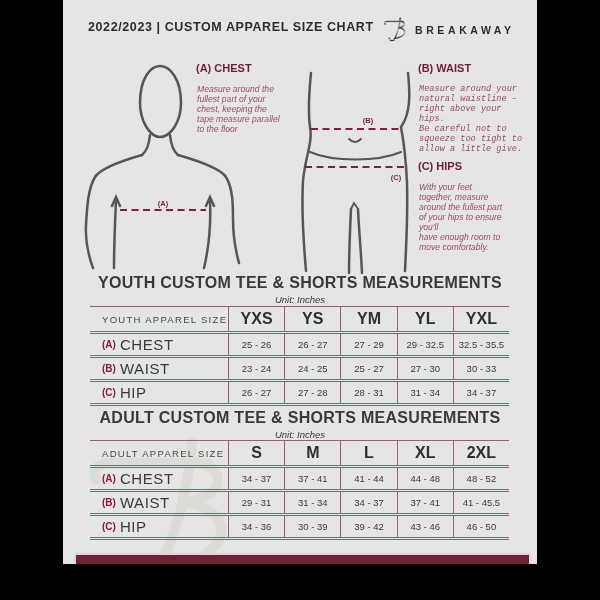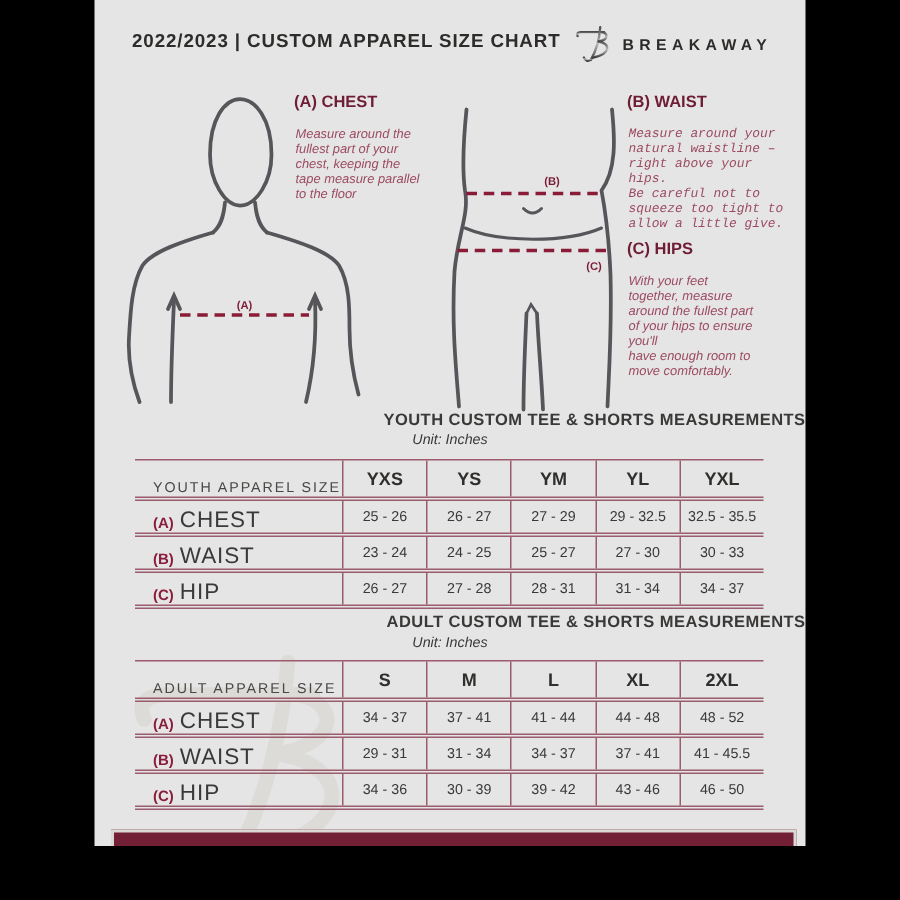--- a/index.html
+++ b/index.html
@@ -32,37 +32,37 @@
     line-height:1.16;z-index:3;white-space:pre-line;width:110px;
   }
   #chest-head{left:133px;top:62px;}
   #chest-body{left:134px;top:85px;}
   #waist-head{left:355px;top:62px;}
   #waist-body{left:356px;top:85px;font-family:Liberation Mono, monospace;}
   #hips-head{left:355px;top:160px;}
   #hips-body{left:356px;top:183px;}
   
   .section-head{position:absolute;left:0;width:474px;text-align:center;z-index:2;}
-  .sec-title{font-size:11px;font-weight:700;letter-spacing:.3px;color:#3a3938;text-align:right;}
+  .sec-title{font-size:16px;font-weight:700;letter-spacing:.3px;color:#3a3938;}
   .sec-unit{font-size:9.5px;font-style:italic;color:#3a3938;margin-top:2px;}
   #youth-head{top:274px;}
   #adult-head{top:409px;}
   
   .tbl{position:absolute;left:27px;width:419px;z-index:2;}
   #youth-table{top:306px;}
   #adult-table{top:440px;}
   .trow{display:grid;grid-template-columns:138px repeat(5,1fr);border-bottom:3px double #9c5c6d;}
   .trow.head{border-top:1.5px solid #9c5c6d;}
   .tcell{
     display:flex;align-items:center;justify-content:center;height:21px;
     font-size:9.5px;color:#3a3938;
   }
   .trow.head .tcell{height:24px;}
-  .tcell.lbl{justify-content:flex-start;padding-left:12px;align-items:flex-end;}
-  .tcell.colhdr{font-weight:700;font-size:12px;color:#302f2d;}
+  .tcell.lbl{justify-content:flex-start;padding-left:12px;}
+  .tcell.colhdr{font-weight:700;font-size:16px;color:#302f2d;}
   .tcell + .tcell{border-left:1px solid #9c5c6d;}
   .lblhdr{font-size:9.5px;letter-spacing:1.3px;color:#494845;}
   .rowkey{font-weight:700;color:#8a1d3b;font-size:10px;margin-right:4px;}
   .rowlbl{font-size:15px;letter-spacing:.6px;color:#3a3938;}
   
   .footer-bar{
     position:absolute;left:11px;top:553px;width:453px;height:35px;
     background:#731f36;border:2px solid #d9d8d5;z-index:4;
   }
   .watermark{position:absolute;left:20px;top:425px;z-index:1;}

